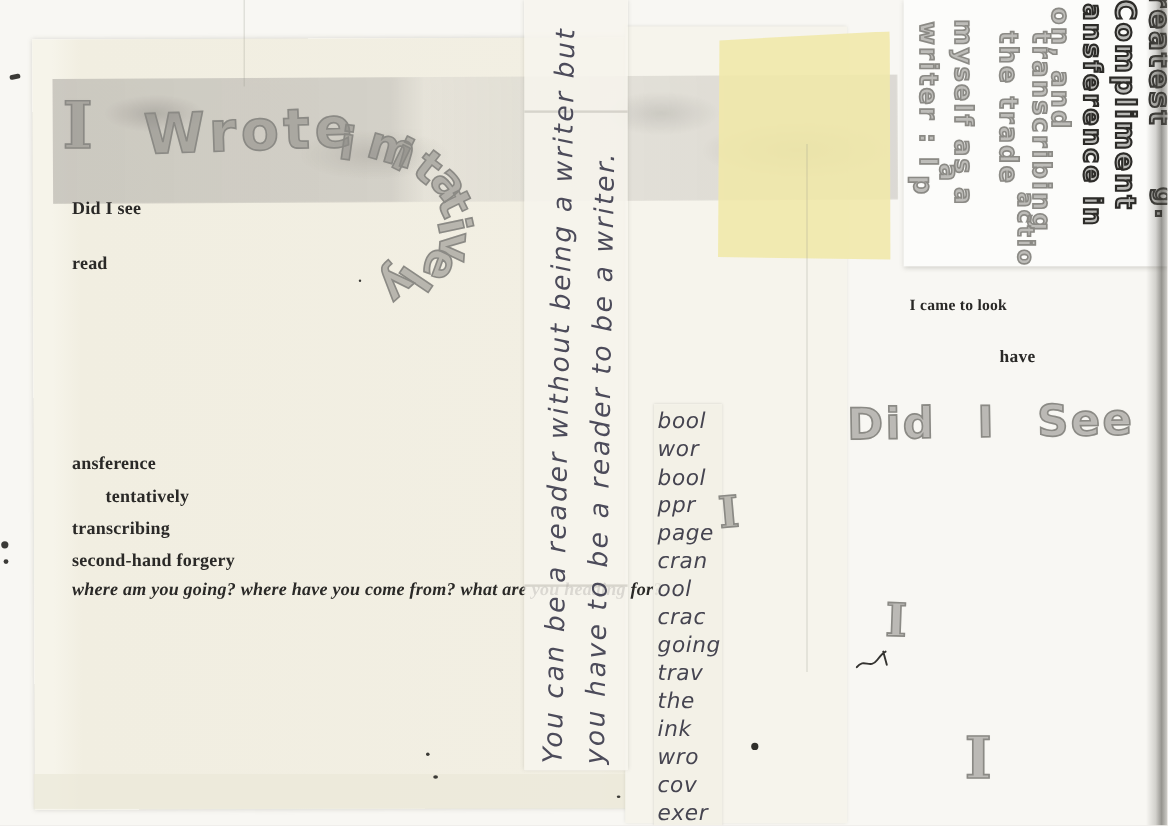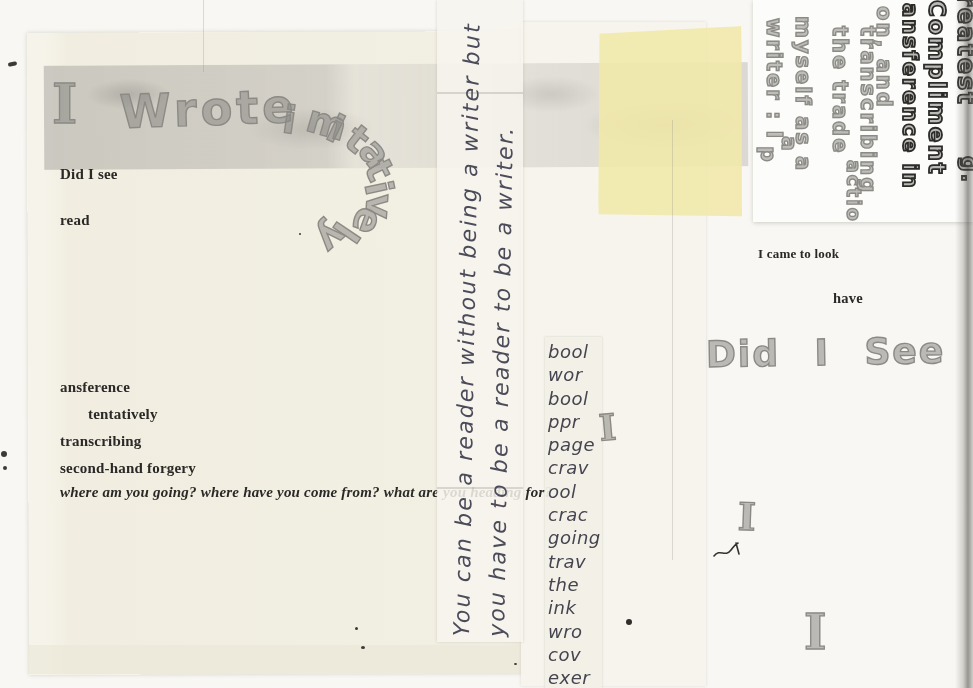--- a/index.html
+++ b/index.html
@@ -96,21 +96,21 @@
     <div>you have to be a reader to be a writer.</div>
   </div>
 
   <div class="sheet" id="fragstrip"></div>
   <div id="fragstrip-text" class="hand">
     <span>bool</span>
     <span>wor</span>
     <span>bool</span>
     <span>ppr</span>
     <span>page</span>
-    <span>crav</span>
+    <span>cran</span>
     <span>ool</span>
     <span>crac</span>
     <span>going</span>
     <span>trav</span>
     <span>the</span>
     <span>ink</span>
     <span>wro</span>
     <span>cov</span>
     <span>exer</span>
   </div>

